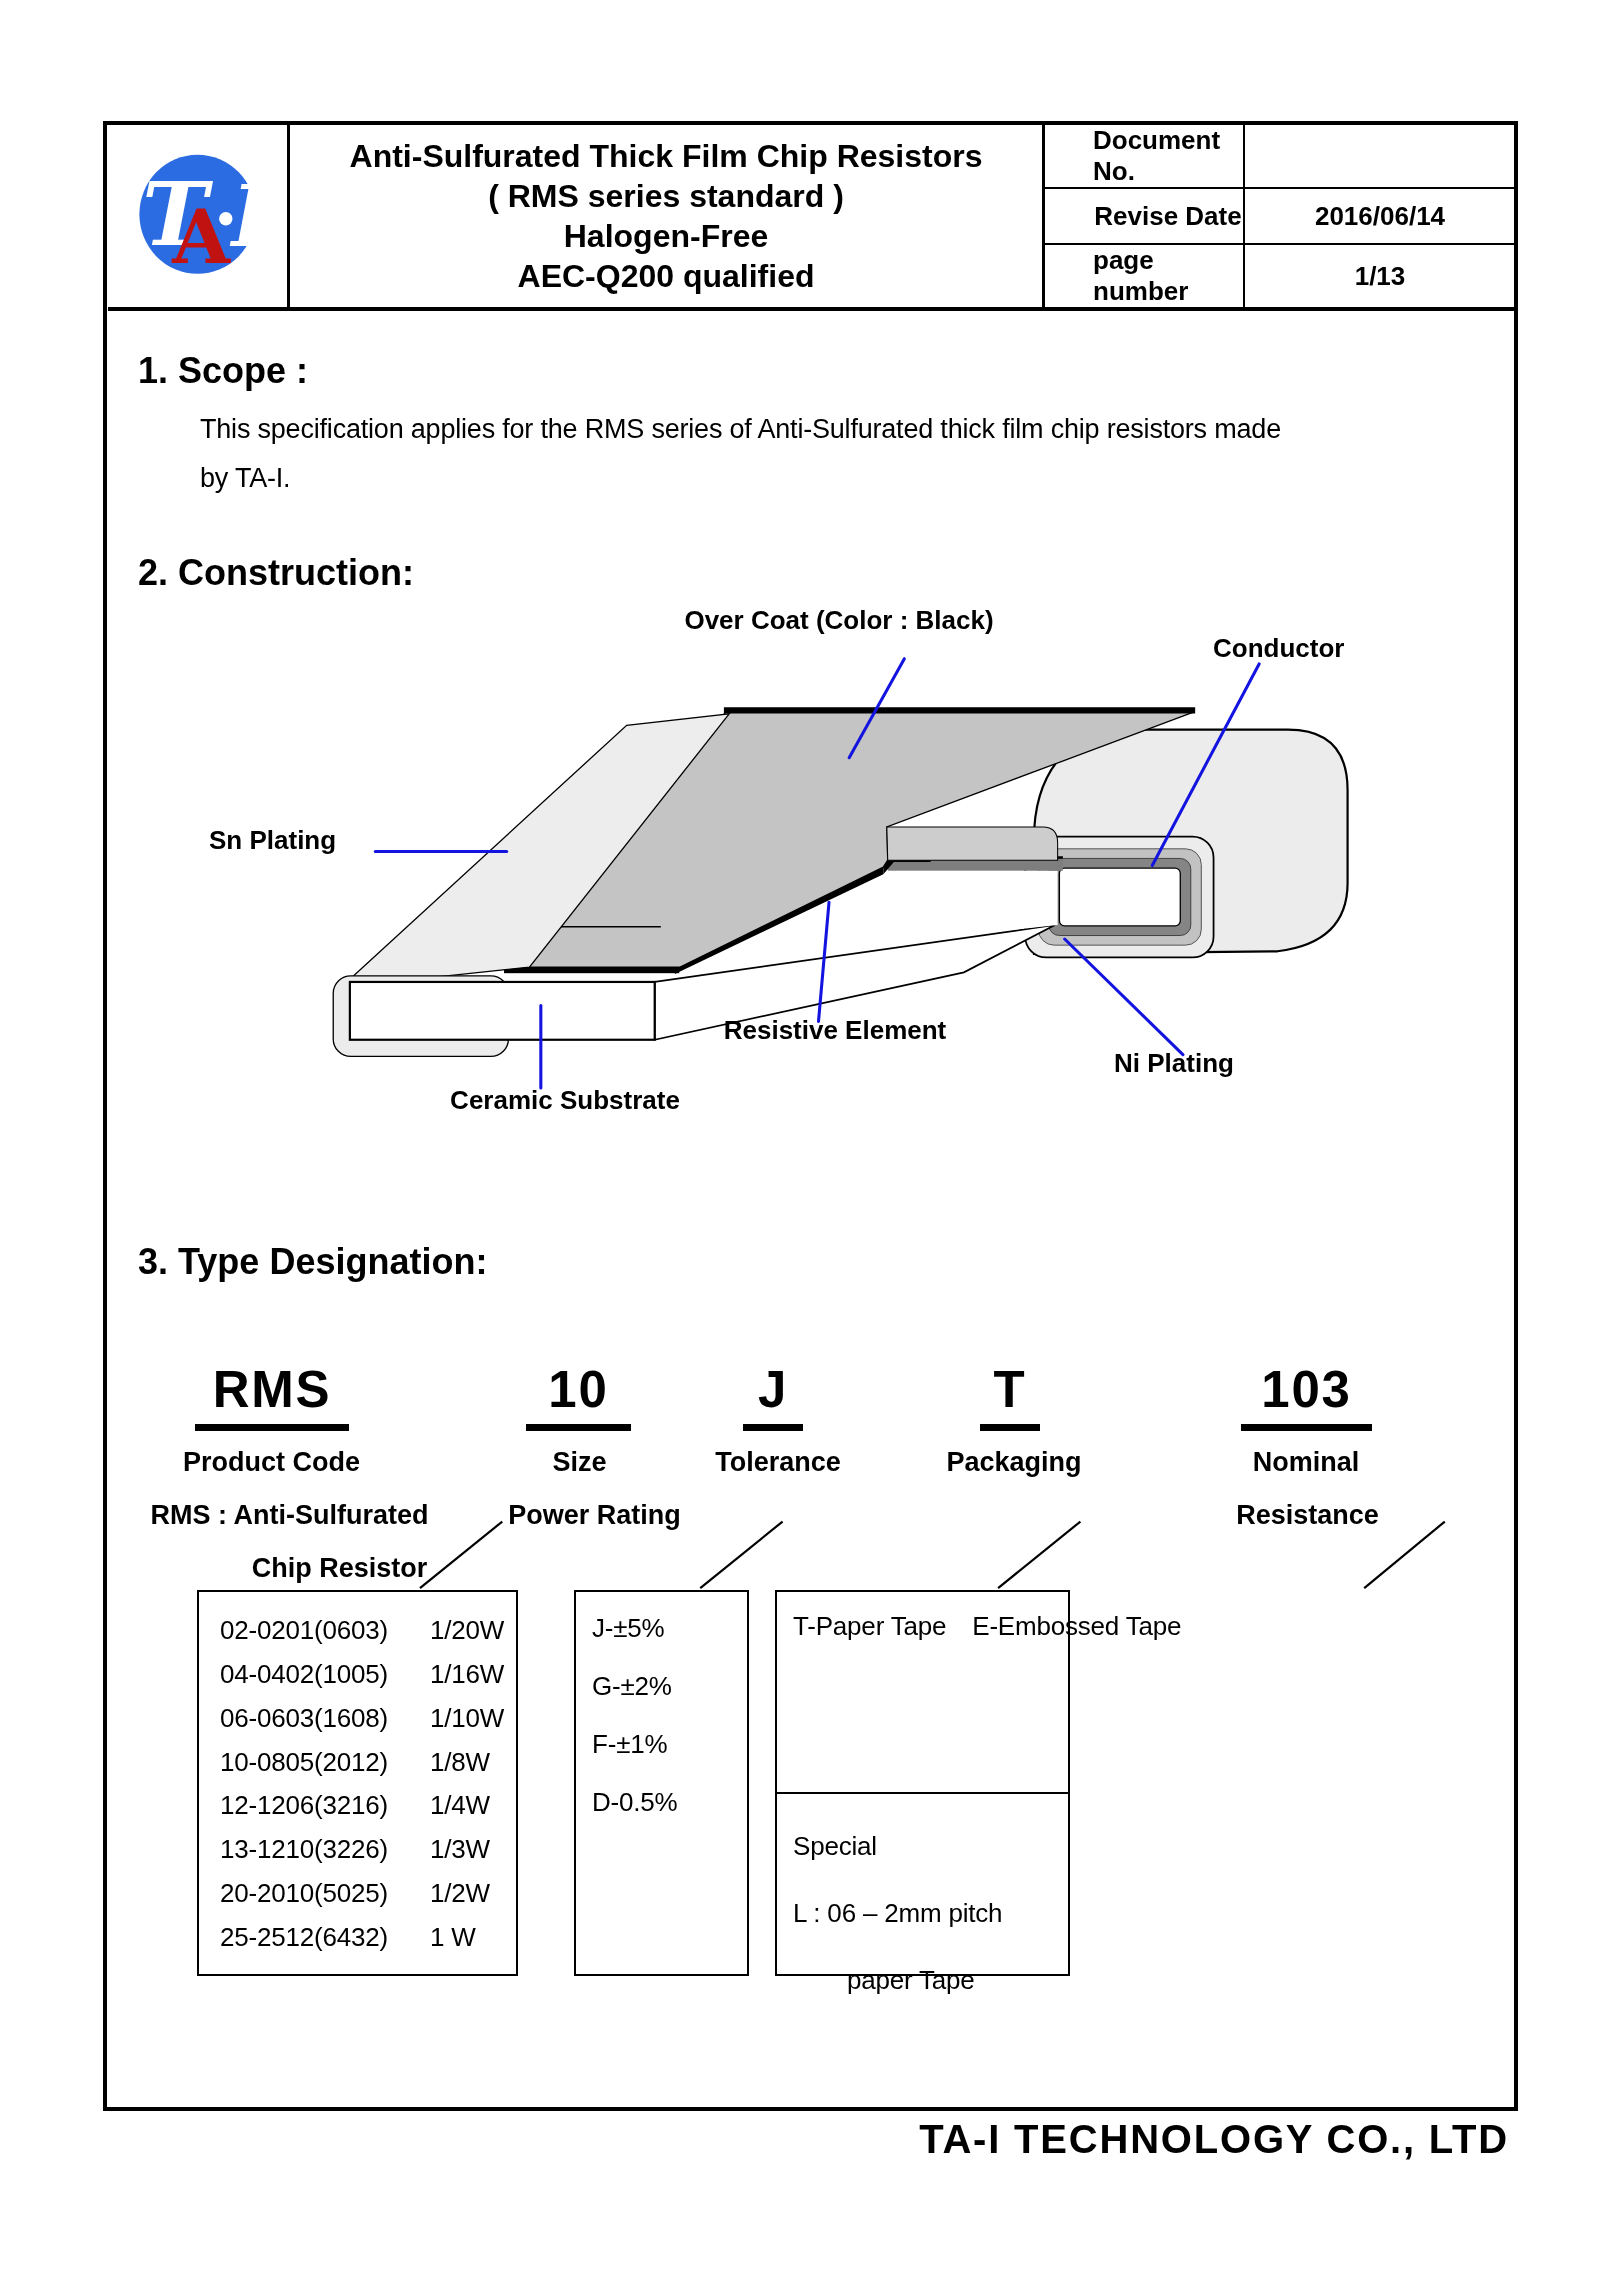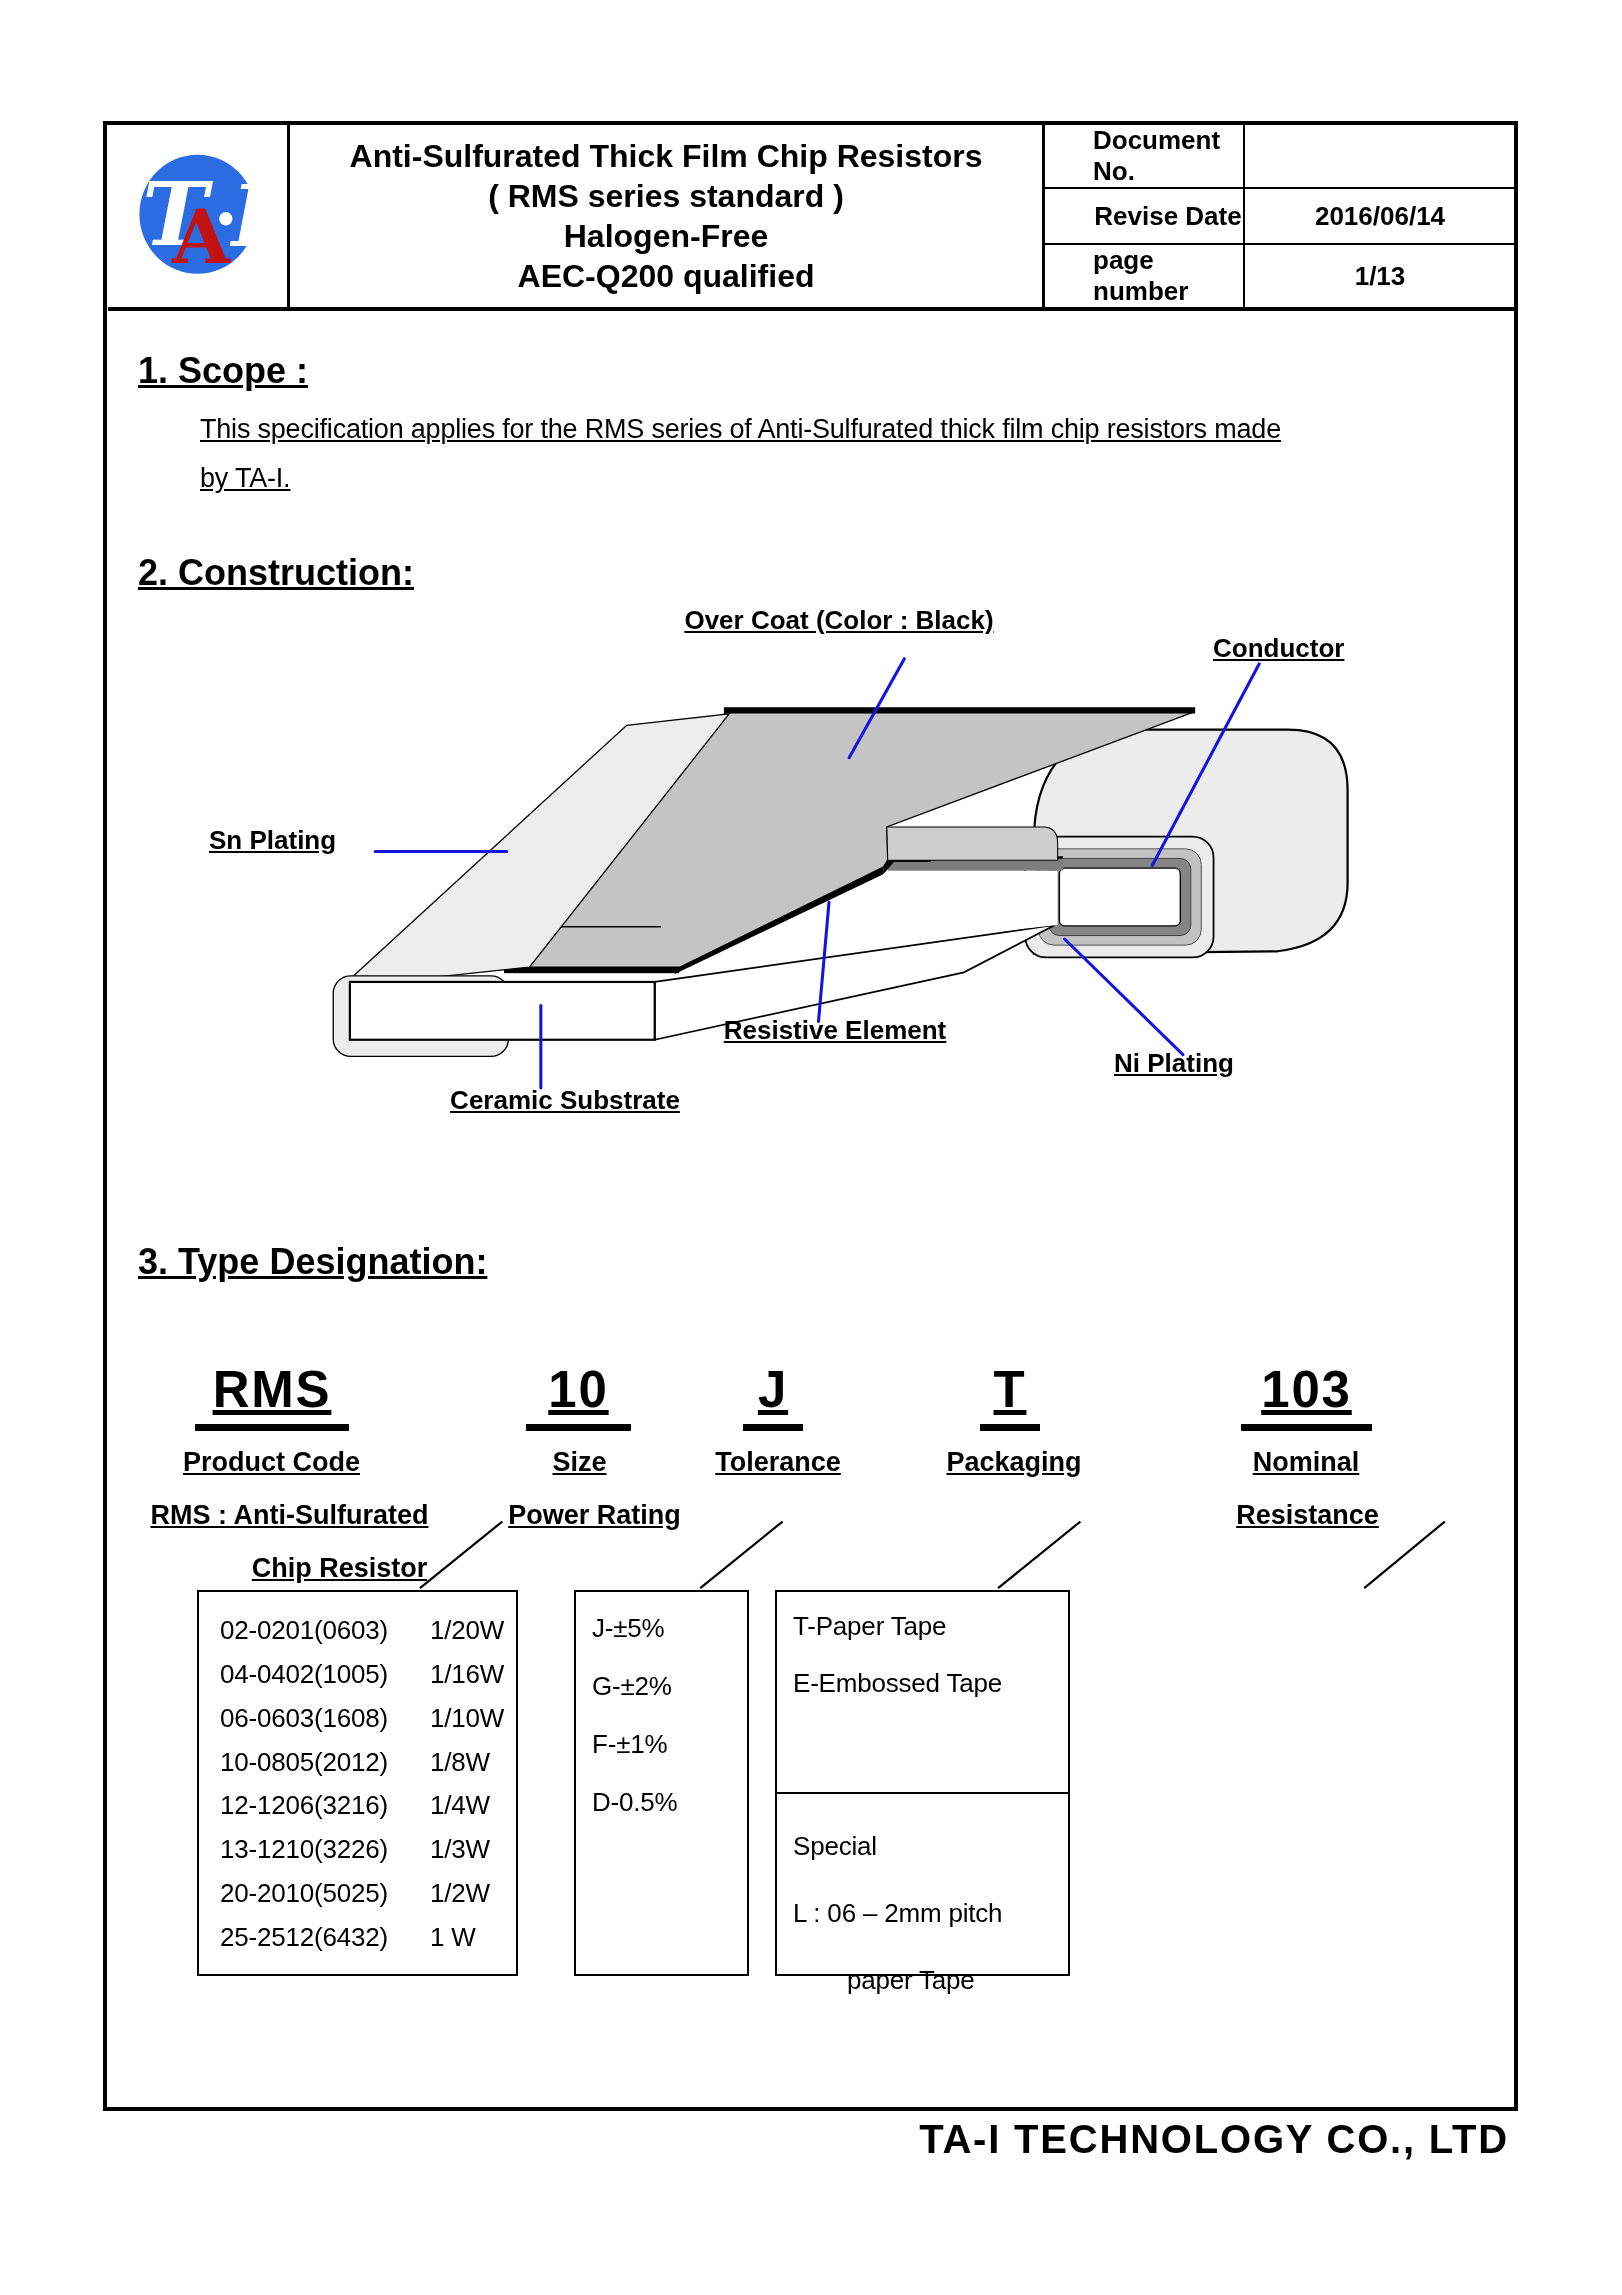--- a/index.html
+++ b/index.html
@@ -1,18 +1,18 @@
 <!DOCTYPE html>
 <html style="font-size:14px"><head>
 <meta charset="utf-8">
 <style>
   html,body{margin:0;padding:0;background:#888;}
   .page{position:relative;width:1623px;height:2295px;background:#ffffff;
         font-family:"Liberation Sans",sans-serif;color:#000;overflow:hidden;}
-  .abs{position:absolute;text-decoration:underline;}
+  .abs{position:absolute;}
   .content-border{position:absolute;left:103px;top:121px;width:1407px;height:1982px;
         border:4.4px solid #000;}
   
   .header{position:absolute;left:108px;top:125px;width:1407px;height:186px;
         display:flex;border-bottom:4.4px solid #000;box-sizing:border-box;}
   .logo-cell{width:182px;border-right:3.5px solid #000;box-sizing:border-box;
         display:flex;align-items:center;justify-content:center;}
   .title-cell{width:755px;border-right:3.5px solid #000;box-sizing:border-box;
         display:flex;flex-direction:column;align-items:center;justify-content:center;}
   .title-line{font-size:32px;font-weight:bold;line-height:40px;white-space:nowrap;}
@@ -32,21 +32,21 @@
   .code-big{font-size:51px;font-weight:bold;text-align:center;
         border-bottom:7px solid #000;padding-bottom:5.3px;letter-spacing:1.8px;z-index:3;}
   .part-label{font-size:27px;font-weight:bold;white-space:nowrap;text-align:center;z-index:3;}
   .spec-box{position:absolute;border:2.6px solid #000;box-sizing:border-box;background:#fff;z-index:2;}
   .spec-text{font-size:26px;white-space:nowrap;letter-spacing:-0.2px;}
   .box-rows{display:flex;flex-direction:column;justify-content:space-between;
         height:100%;box-sizing:border-box;padding:23px 0 21px 21px;}
   .size-row{display:grid;grid-template-columns:210px auto;}
   .tol-rows{display:flex;flex-direction:column;gap:27px;padding:21px 0 0 16px;}
   .pkg-top{height:202px;border-bottom:2.6px solid #000;box-sizing:border-box;
-        display:flex;flex-direction:column;gap:26px;padding:19px 0 0 16px;}
+        display:flex;flex-direction:row;gap:26px;padding:19px 0 0 16px;}
   .pkg-bottom{display:flex;flex-direction:column;gap:36px;padding:37px 0 0 16px;}
   .footer{position:absolute;right:114px;top:2117px;font-size:40px;font-weight:bold;
         letter-spacing:1.8px;white-space:nowrap;}
   svg{position:absolute;left:0;top:0;}
 </style>
 </head>
 <body>
 
 <div class="page">
 

